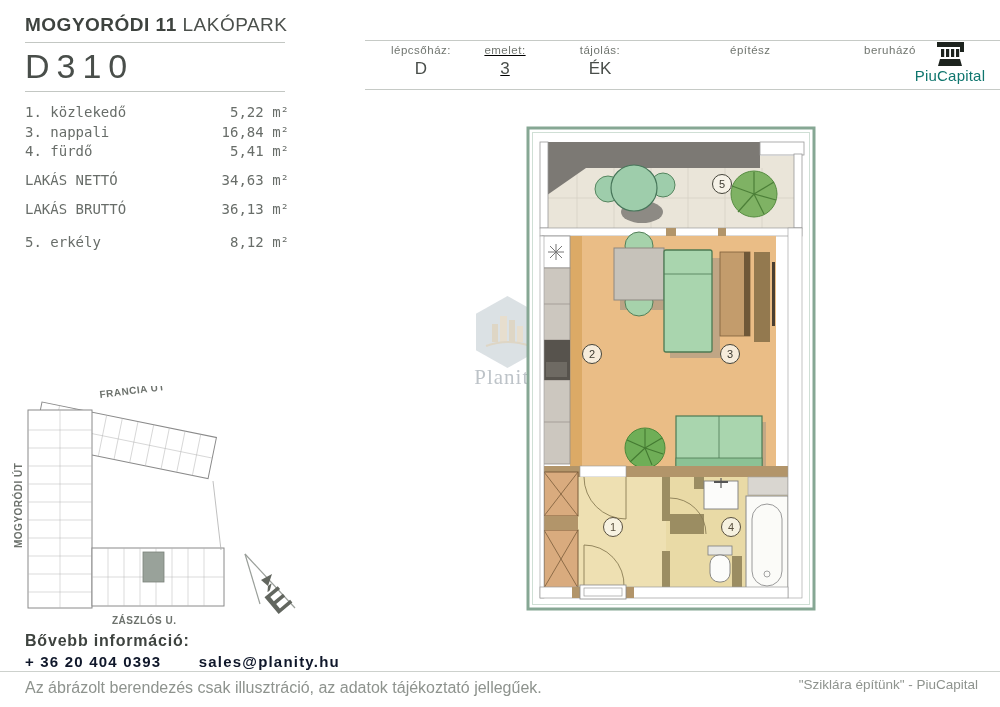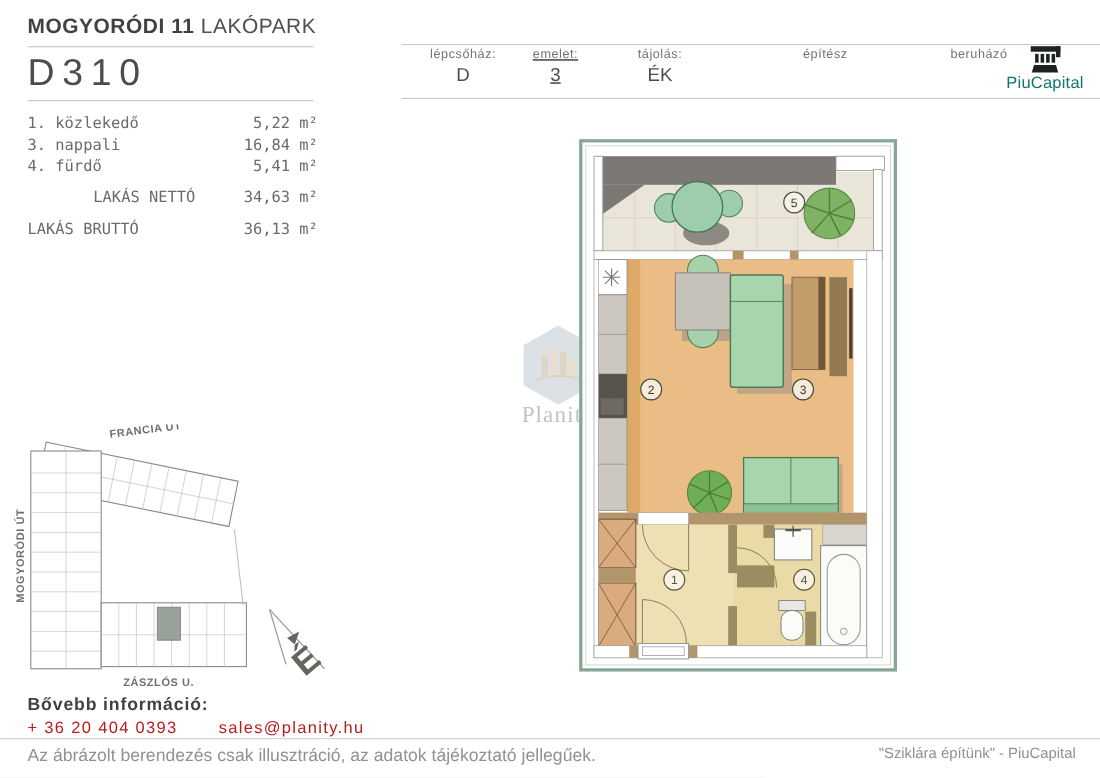--- a/index.html
+++ b/index.html
@@ -21,36 +21,36 @@
   .ivalue { font-size:17px; color:#494e4a; margin-top:3px; }
   .side-label { position:absolute; font-size:11.5px; color:#70756f; letter-spacing:.5px; }
   .otthon { position:absolute; left:755px; top:45px; width:105px; text-align:center; color:#2e332f; }
   .otthon .o1 { font-size:15px; letter-spacing:5px; font-weight:600; }
   .otthon .o2 { font-size:7.5px; letter-spacing:1.6px; margin-top:2px; color:#3c413d; }
   .piu { position:absolute; left:905px; top:41px; width:90px; text-align:center; }
   .piu .pname { font-size:15px; font-weight:normal; color:#0f766e; margin-top:0px; letter-spacing:.2px; }
 
   
   .roomlist { position:absolute; left:25px; top:103px; width:264px; font-family:"DejaVu Sans Mono", monospace; font-size:14px; color:#686d69; }
-  .rrow { display:flex; justify-content:space-between; line-height:19.5px;gap:44px; }
+  .rrow { display:flex; justify-content:space-between; line-height:19.5px; }
   .rname { white-space:pre; }
   .rarea { text-align:right; }
-  .gap1 { margin-top:9px;justify-content:flex-end; }
+  .gap1 { margin-top:9px; }
   .gap2 { margin-top:10px; }
   .gap3 { margin-top:13px; }
 
   
   .wm { position:absolute; left:460px; top:296px; width:95px; text-align:center; opacity:.85; }
   .hex { position:relative; width:64px; height:72px; margin:0 auto; background:rgba(178,189,196,.55);
          clip-path:polygon(50% 0,100% 25%,100% 75%,50% 100%,0 75%,0 25%); }
   .wmtext { margin-top:-3px; font-family:"Liberation Serif", serif; font-size:21px; color:#b2b9bf; letter-spacing:1px; }
 
   
   .contact-h { position:absolute; left:25px; top:632px; font-size:16px; font-weight:bold; color:#3e433f; letter-spacing:.8px; }
-  .contact-r { position:absolute; left:25px; top:653px; font-size:15px; color:#b91c1c; letter-spacing:1.2px; }
+  .contact-r { position:absolute; left:25px; top:653px; font-size:15px; color:#0f172a; letter-spacing:1.2px;font-weight:bold; }
   .contact-r .mail { margin-left:32px; }
   .hr3 { position:absolute; left:0; top:671px; width:1000px; border-top:1px solid #cdd1cd; }
   .disclaimer { position:absolute; left:25px; top:679px; font-size:16px; color:#8e938e; }
   .slogan { position:absolute; right:22px; top:677px; font-size:13.5px; color:#8e938e; }
 
   svg text { font-family:"Liberation Sans", sans-serif; }
   .abs { position:absolute; }
 </style>
 </head>
 <body>
@@ -107,20 +107,24 @@
       <span class="rname"><span>4.</span> <span>fürdő</span></span>
       <span class="rarea">5,41 m²</span>
     </div>
     <div class="rrow gap1">
       <span>LAKÁS NETTÓ</span>
       <span class="rarea">34,63 m²</span>
     </div>
     <div class="rrow gap2">
       <span>LAKÁS BRUTTÓ</span>
       <span class="rarea">36,13 m²</span>
+    </div>
+    <div class="rrow gap3">
+      <span class="rname"><span>5.</span> <span>erkély</span></span>
+      <span class="rarea">8,12 m²</span>
     </div>
   </div>
 
   <div class="wm">
     <div class="hex">
       <svg width="64" height="72" viewBox="0 0 64 72">
         <rect x="16" y="28" width="6" height="18" fill="#d9cfbc"></rect>
         <rect x="24" y="20" width="7" height="26" fill="#e3d9c6"></rect>
         <rect x="33" y="24" width="6" height="22" fill="#d9cfbc"></rect>
         <rect x="41" y="30" width="6" height="16" fill="#e3d9c6"></rect>

